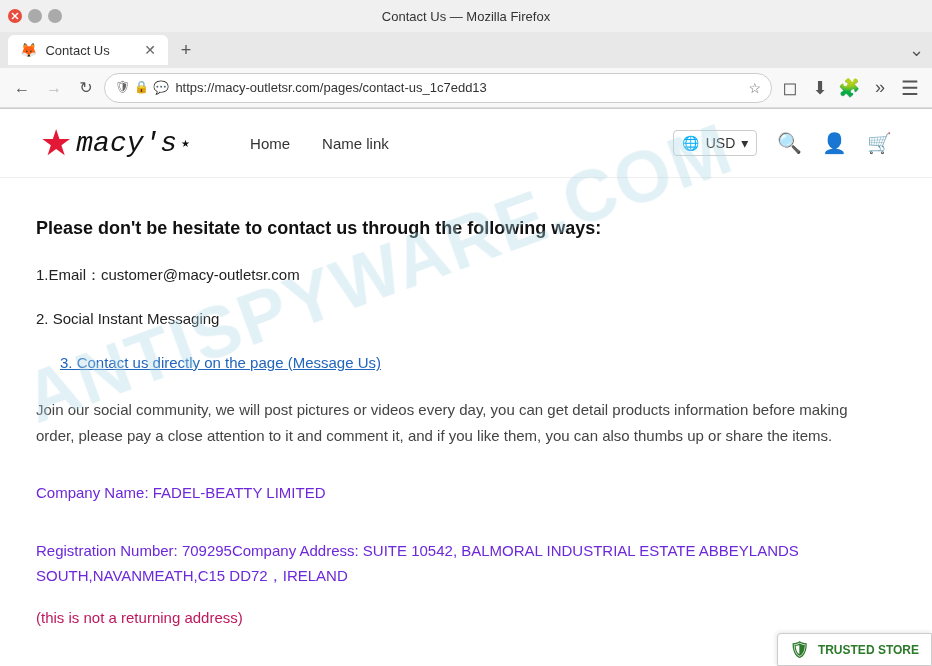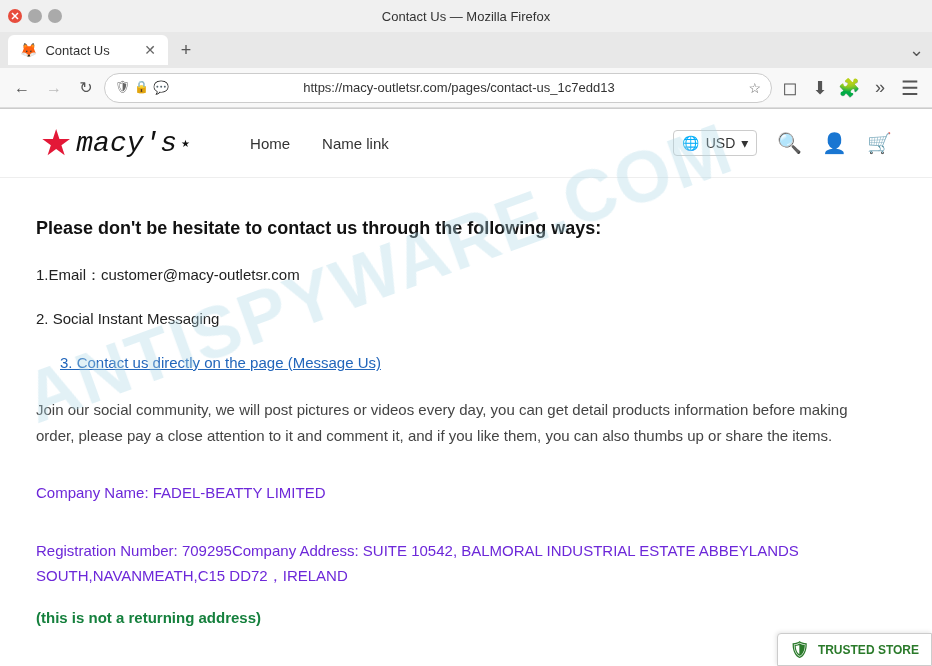--- a/index.html
+++ b/index.html
@@ -2,21 +2,20 @@
 <html><head>
   <meta charset="utf-8">
   <style>
     * { margin: 0; padding: 0; box-sizing: border-box; }
     body { font-family: Arial, sans-serif; background: #fff; width: 932px; height: 666px; overflow: hidden; }
 
     
     .browser-chrome {
       background: #f0f0f0;
       border-bottom: 1px solid #ccc;
-      text-align: center;
     }
     .title-bar {
       display: flex;
       align-items: center;
       justify-content: center;
       height: 32px;
       background: #f0f0f0;
       position: relative;
       font-size: 13px;
       color: #333;
@@ -250,22 +249,21 @@
     }
     .company-info {
       margin-top: 32px;
       font-size: 15px;
       color: #6d28d9;
       line-height: 1.7;
     }
     .note {
       margin-top: 20px;
       font-size: 15px;
-      color: #15803d;
-      font-weight: bold;
+      color: #be185d;
     }
 
     
     .trusted-badge {
       position: fixed;
       bottom: 0;
       right: 0;
       background: #fff;
       border: 1px solid #ccc;
       border-radius: 4px 0 0 0;

